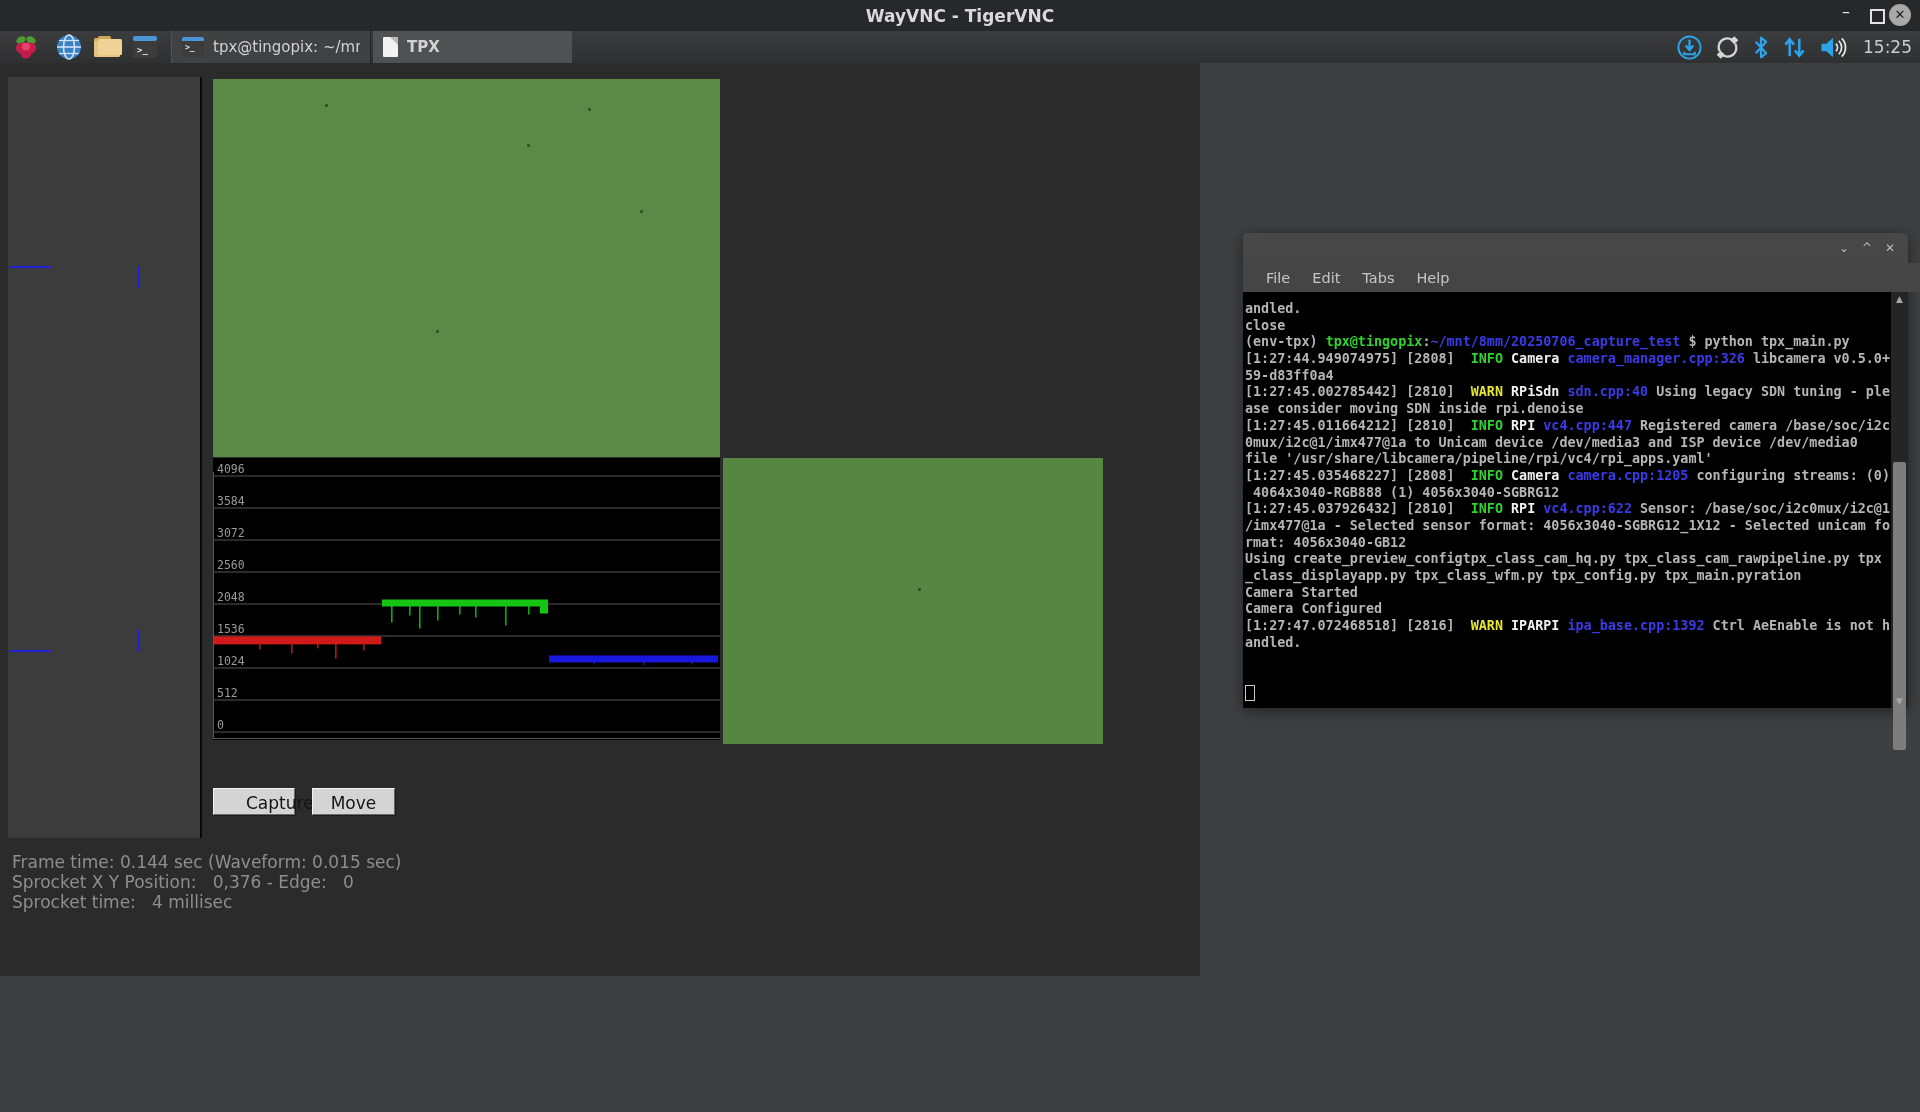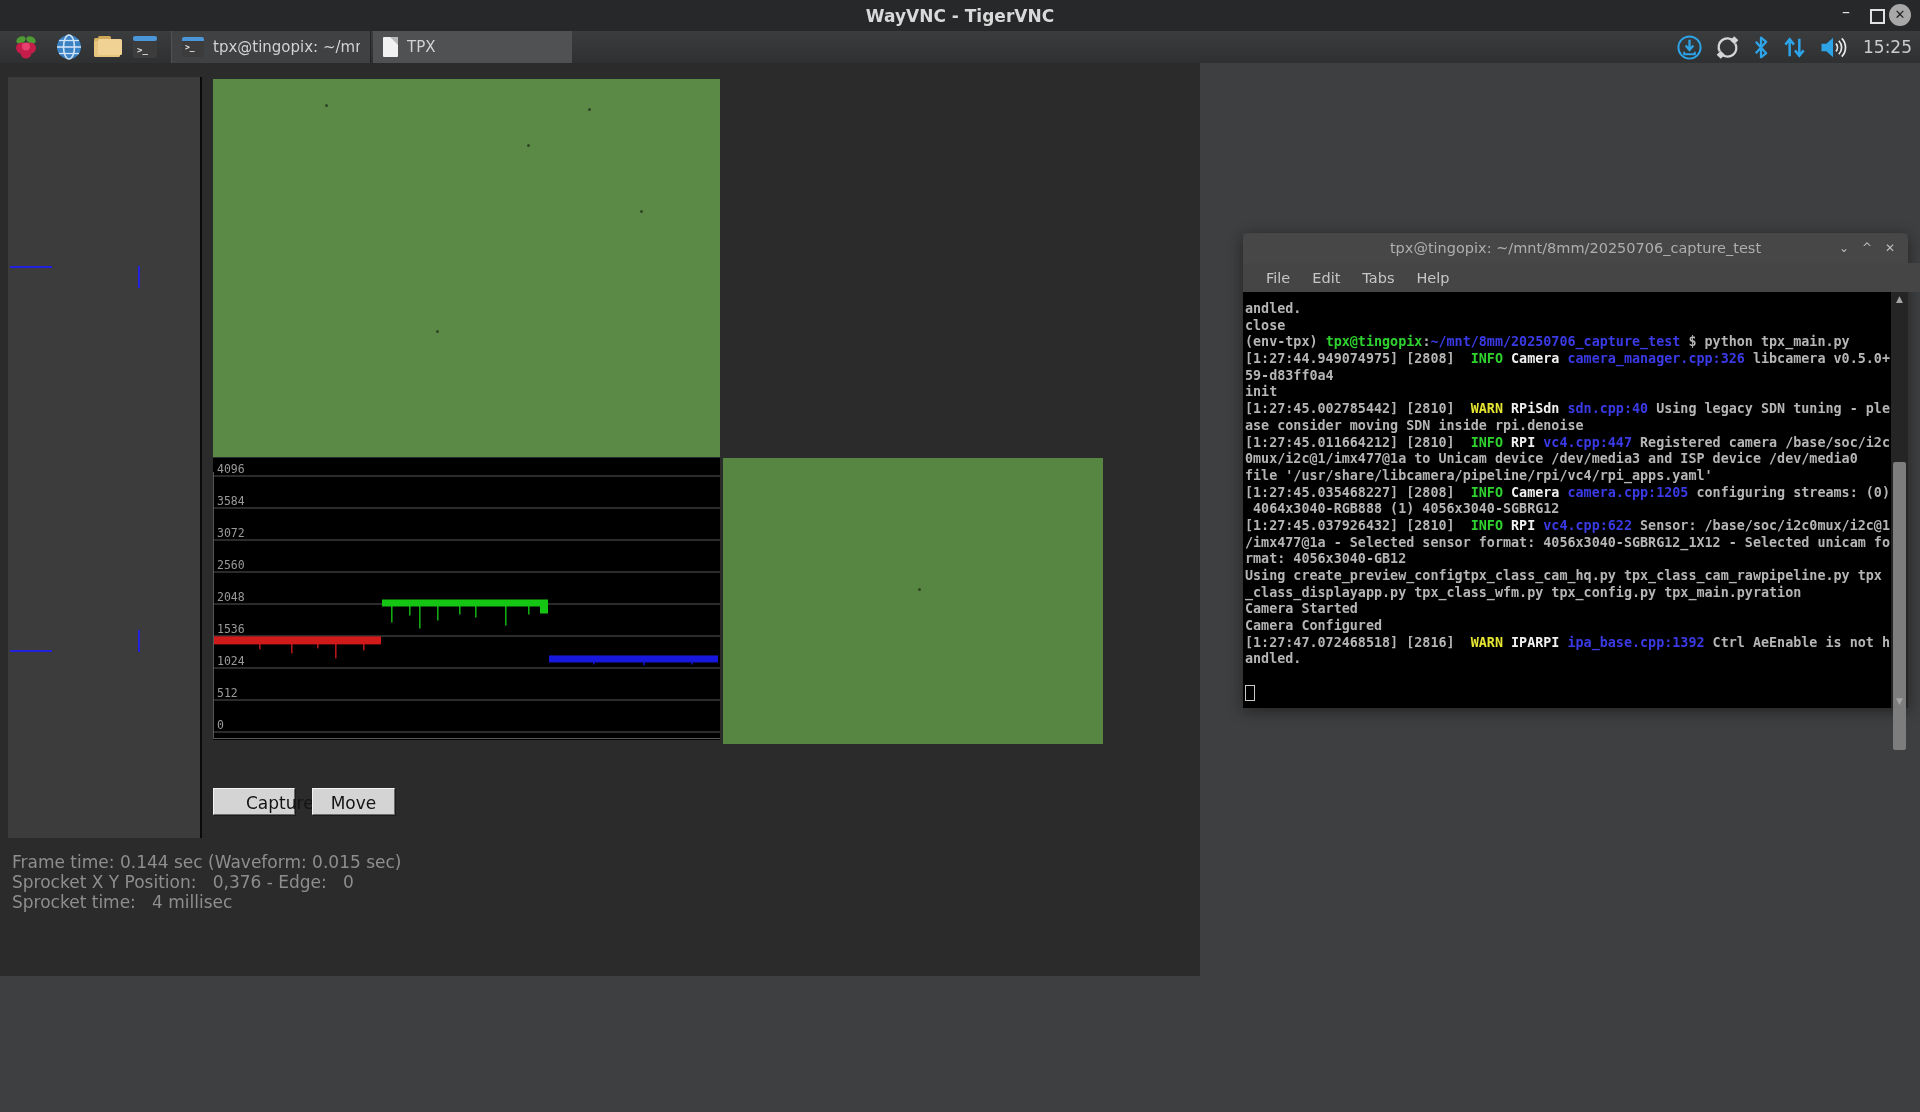--- a/index.html
+++ b/index.html
@@ -13,21 +13,21 @@
   #tb-min{left:1838px;top:2px;width:16px;height:24px;color:#e6e6e6;font-size:16px;text-align:center;}
   #tb-max{left:1870px;top:9px;width:11px;height:11px;border:2px solid #e2e2e2;}
   #tb-close{left:1889px;top:4px;width:22px;height:22px;border-radius:50%;background:#a8a8a8;
             color:#1f1f1f;font-size:13px;font-weight:bold;text-align:center;line-height:22px;}
 
   
   #taskbar{left:0;top:31px;width:1920px;height:32px;background:linear-gradient(#3a3c3e,#2e3032);}
   .launcher{top:2px;width:28px;height:28px;}
   .task-tab{top:0;height:32px;display:flex;align-items:center;gap:9px;padding:0 10px;box-sizing:border-box;}
   #tab-term{left:171px;width:200px;background:#3f4142;border-left:1px solid #525252;border-right:1px solid #232323;}
-  #tab-tpx{left:373px;width:199px;background:#4f5152;}
+  #tab-tpx{left:373px;width:199px;background:#4f5152;font-weight:bold;}
   .tab-label{color:#d2d2d2;font-size:15px;white-space:nowrap;overflow:hidden;}
   .mini-term{width:22px;height:20px;background:#3c3c3c;border-radius:2px;position:relative;flex:0 0 auto;}
   .mini-term:before{content:"";position:absolute;left:0;top:0;width:100%;height:4px;background:#4a96d8;border-radius:2px 2px 0 0;}
   .mini-term:after{content:">_";position:absolute;left:3px;top:6px;color:#e8e8e8;font:bold 8px "DejaVu Sans Mono",monospace;}
   .paper{width:15px;height:20px;background:#f2f2f2;border-radius:1px;position:relative;flex:0 0 auto;}
   .paper:before{content:"";position:absolute;right:0;top:0;border:4px solid #b9b9b9;border-left-color:transparent;border-bottom-color:transparent;}
 
   #tray{right:0;top:31px;height:32px;display:flex;align-items:center;gap:11px;padding-right:8px;position:absolute;}
   .tray-ic{width:27px;height:27px;}
   #clock{color:#cccccc;font-size:17px;padding-left:2px;}
@@ -218,39 +218,37 @@
     <button id="btn-capture" class="push-btn abs">Capture</button>
     <button id="btn-move" class="push-btn abs">Move</button>
 
     <div class="status-line abs" style="top:789px">Frame time: 0.144 sec (Waveform: 0.015 sec)</div>
     <div class="status-line abs" style="top:809px">Sprocket X Y Position:   0,376 - Edge:   0</div>
     <div class="status-line abs" style="top:829px">Sprocket time:   4 millisec</div>
   </div>
 
   <div id="terminal" class="abs">
     <div id="term-titlebar" class="abs">
-      <div id="term-title" class="abs">tpx@tingopix: ~/mnt/8mm/20250706_capture_test</div>
       <div class="term-btn abs" style="left:592px">⌄</div>
       <div class="term-btn abs" style="left:615px">^</div>
       <div class="term-btn abs" style="left:638px">✕</div>
     </div>
     <div id="term-menubar" class="abs">
       <span class="menu-item">File</span>
       <span class="menu-item">Edit</span>
       <span class="menu-item">Tabs</span>
       <span class="menu-item">Help</span>
     </div>
     <div id="term-body" class="abs">
       <div id="term-text" class="abs">
           <div class="tline"><span class="p">andled.</span></div>
           <div class="tline"><span class="p">close</span></div>
           <div class="tline"><span class="p">(env-tpx) </span><span class="gb">tpx@tingopix</span><span class="p">:</span><span class="bb">~/mnt/8mm/20250706_capture_test</span><span class="p"> $ python tpx_main.py</span></div>
           <div class="tline"><span class="p">[1:27:44.949074975] [2808]  </span><span class="gb">INFO</span><span class="p"> </span><span class="wb">Camera</span><span class="p"> </span><span class="bb">camera_manager.cpp:326</span><span class="p"> libcamera v0.5.0+</span></div>
           <div class="tline"><span class="p">59-d83ff0a4</span></div>
-          <div class="tline"><span class="p">init</span></div>
           <div class="tline"><span class="p">[1:27:45.002785442] [2810]  </span><span class="yb">WARN</span><span class="p"> </span><span class="wb">RPiSdn</span><span class="p"> </span><span class="bb">sdn.cpp:40</span><span class="p"> Using legacy SDN tuning - ple</span></div>
           <div class="tline"><span class="p">ase consider moving SDN inside rpi.denoise</span></div>
           <div class="tline"><span class="p">[1:27:45.011664212] [2810]  </span><span class="gb">INFO</span><span class="p"> </span><span class="wb">RPI</span><span class="p"> </span><span class="bb">vc4.cpp:447</span><span class="p"> Registered camera /base/soc/i2c</span></div>
           <div class="tline"><span class="p">0mux/i2c@1/imx477@1a to Unicam device /dev/media3 and ISP device /dev/media0</span></div>
           <div class="tline"><span class="p">file '/usr/share/libcamera/pipeline/rpi/vc4/rpi_apps.yaml'</span></div>
           <div class="tline"><span class="p">[1:27:45.035468227] [2808]  </span><span class="gb">INFO</span><span class="p"> </span><span class="wb">Camera</span><span class="p"> </span><span class="bb">camera.cpp:1205</span><span class="p"> configuring streams: (0)</span></div>
           <div class="tline"><span class="p"> 4064x3040-RGB888 (1) 4056x3040-SGBRG12</span></div>
           <div class="tline"><span class="p">[1:27:45.037926432] [2810]  </span><span class="gb">INFO</span><span class="p"> </span><span class="wb">RPI</span><span class="p"> </span><span class="bb">vc4.cpp:622</span><span class="p"> Sensor: /base/soc/i2c0mux/i2c@1</span></div>
           <div class="tline"><span class="p">/imx477@1a - Selected sensor format: 4056x3040-SGBRG12_1X12 - Selected unicam fo</span></div>
           <div class="tline"><span class="p">rmat: 4056x3040-GB12</span></div>

